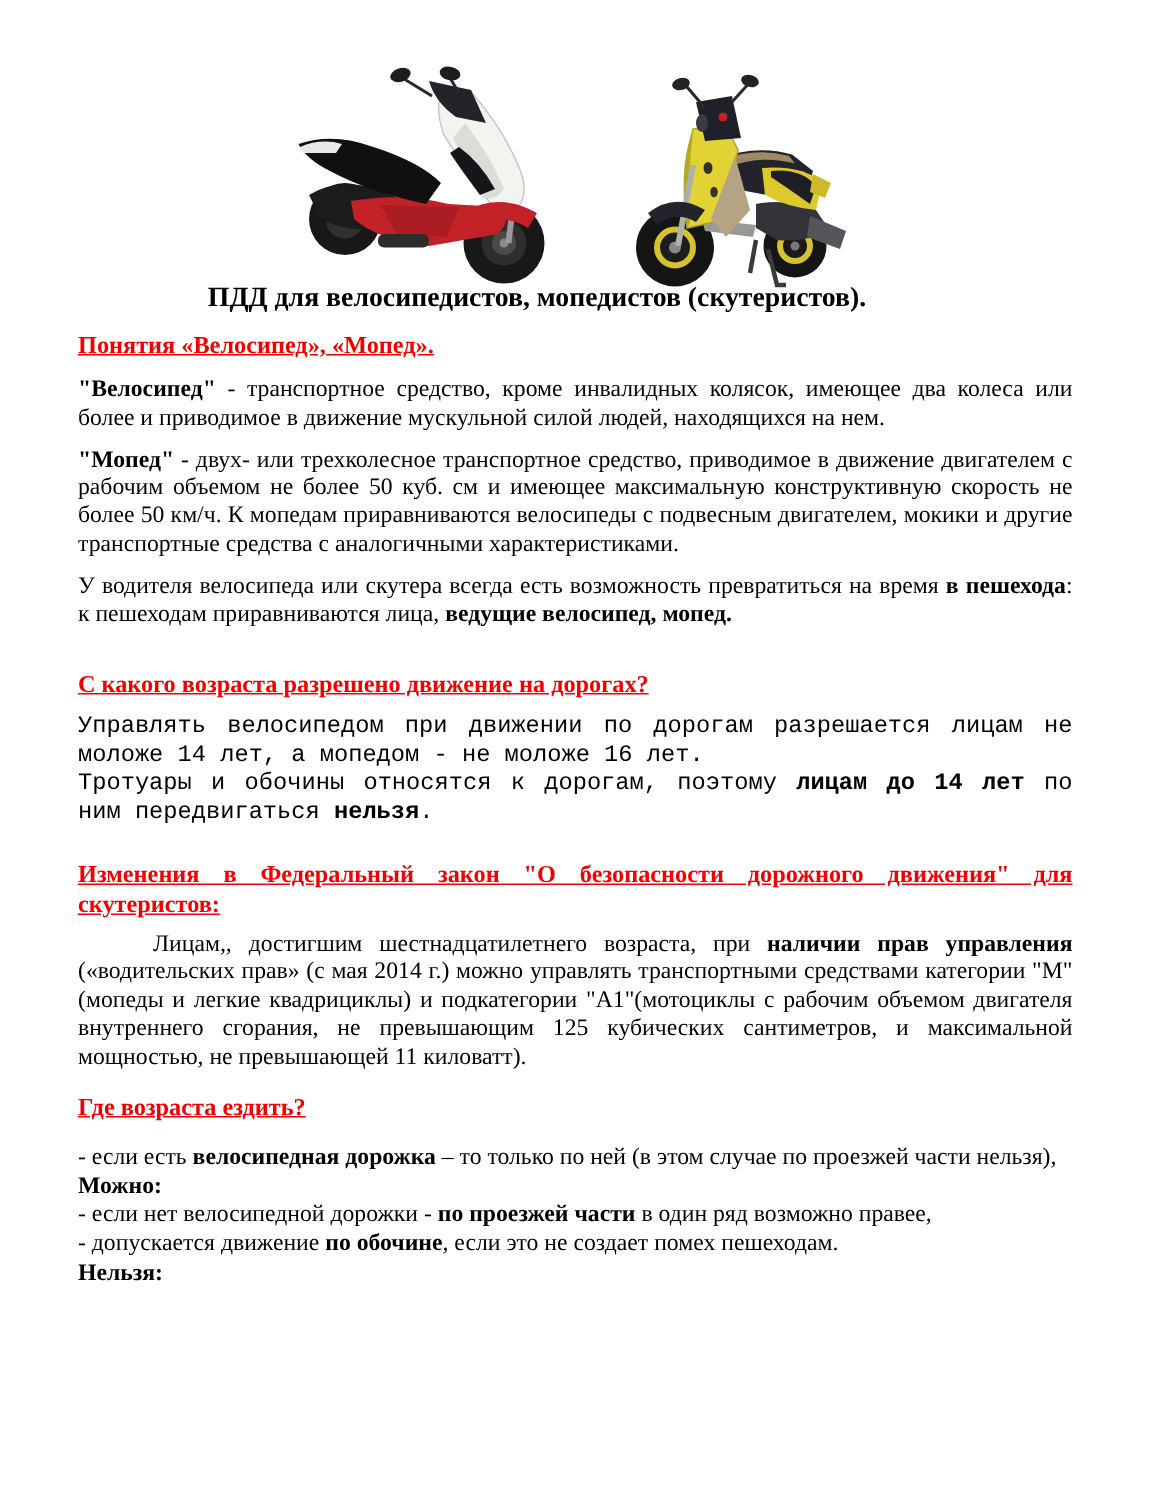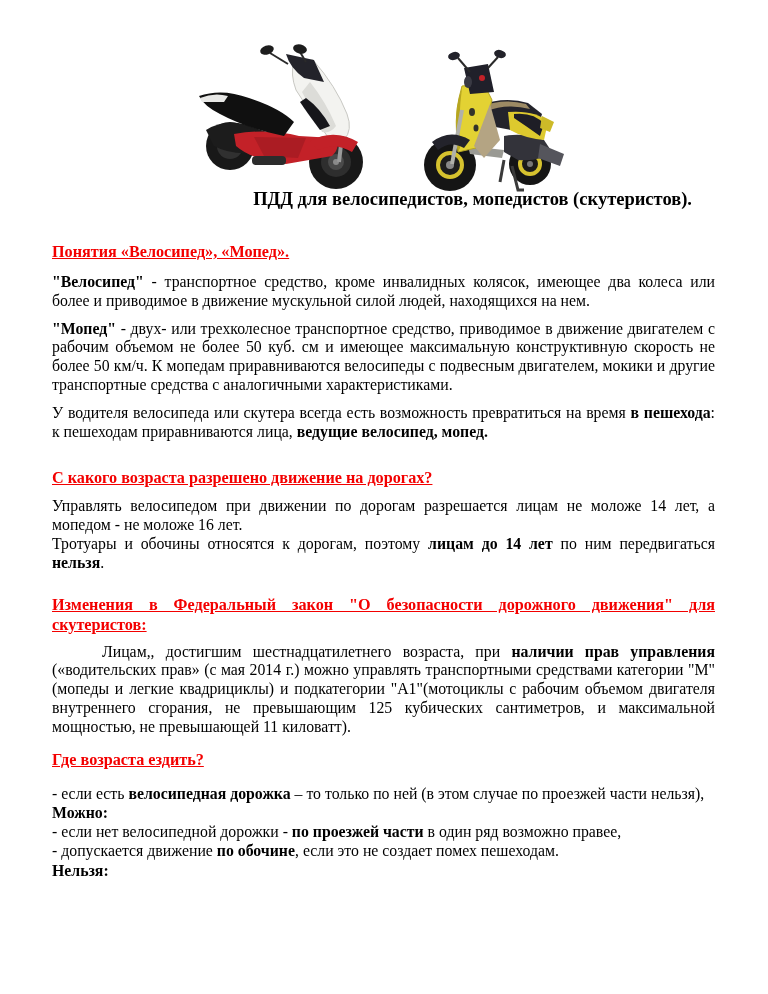--- a/index.html
+++ b/index.html
@@ -11,49 +11,49 @@
     background: #ffffff;
     font-family: "Liberation Serif", serif;
     color: #000000;
     overflow: hidden;
   }
   .hero { position: absolute; top: 40px; left: 0; width: 768px; height: 158px; }
   .scooter-left  { position: absolute; left: 194px; top: 2px; }
   .scooter-right { position: absolute; left: 412px; top: 8px; }
   .doc-title {
     position: absolute;
-    top: 188px; left: 8px;
+    top: 188px; left: 16px;
     width: 684px;
-    text-align: right;
+    text-align: center;
     font-size: 18.5px;
     font-weight: bold;
     line-height: 22px;
   }
   .content {
     position: absolute;
-    top: 242px; left: 52px;
+    top: 220px; left: 52px;
     width: 663px;
     font-size: 15.8px;
     line-height: 18.8px;
   }
   .red-h {
     color: #f30000;
     font-weight: bold;
     text-decoration: underline;
     font-size: 16.2px;
     line-height: 20px;
     text-align: justify;
   }
   .para { text-align: justify; margin: 0; }
   .b { font-weight: bold; }
   .mt-p1 { margin-top: 11px; }
   .mt-p2 { margin-top: 9px; }
   .mt-p3 { margin-top: 9px; }
   .mt-h2 { margin-top: 27px; }
-  .mt-p4 { margin-top: 9px; }
+  .mt-p4 { margin-top: 9px; font-family: Liberation Mono, monospace; }
   .mt-h3 { margin-top: 22px; }
   .mt-p5 { margin-top: 8px; }
   .indent { text-indent: 50px; }
   .mt-h4 { margin-top: 13px; }
   .where-block { margin-top: 14px; line-height: 19.3px; }
 </style>
 </head>
 <body>
 
 <div class="page">

